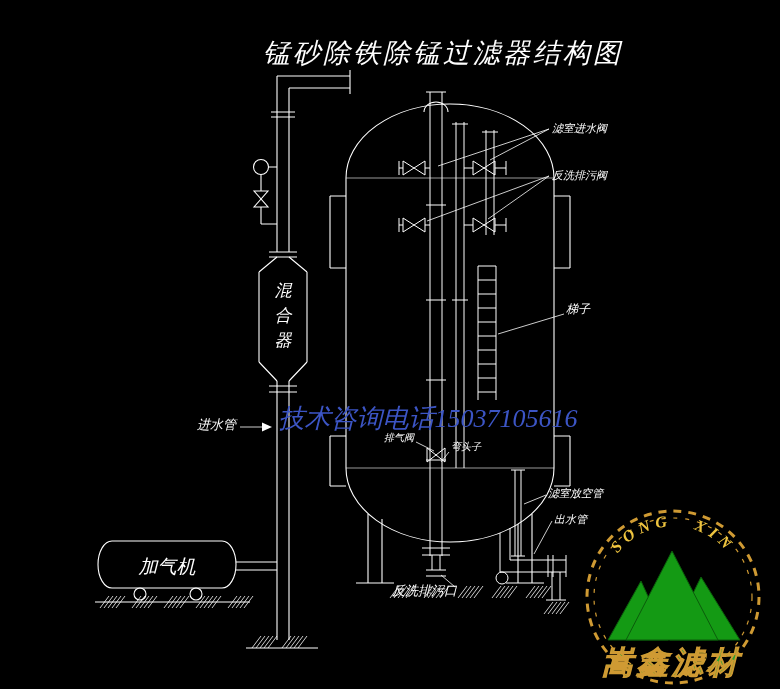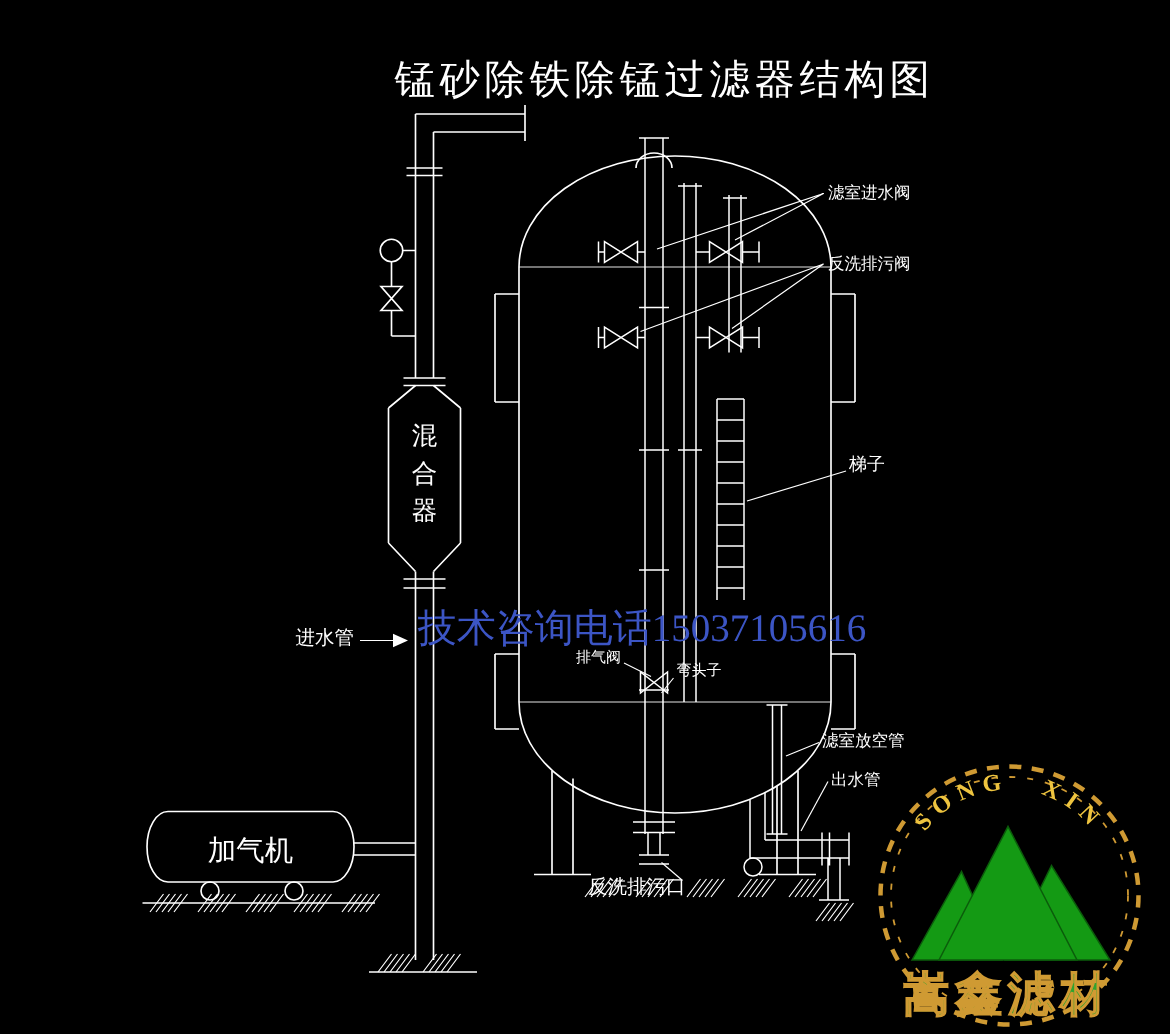--- a/index.html
+++ b/index.html
@@ -2,20 +2,21 @@
 <html><head>
 <meta charset="utf-8">
 <style>
   html,body{margin:0;padding:0;background:#000;}
   .canvas{
     position:relative;
     width:780px;height:689px;
     background:#000;
     overflow:hidden;
     font-family:"Liberation Serif","DejaVu Serif",serif;
+    font-style:italic;
   }
   svg text{font-family:"Liberation Serif","DejaVu Serif",serif;}
 </style>
 </head>
 <body>
 
 <div class="canvas">
 <svg width="780" height="689" viewBox="0 0 780 689">
   <defs>
     <g id="grass">

